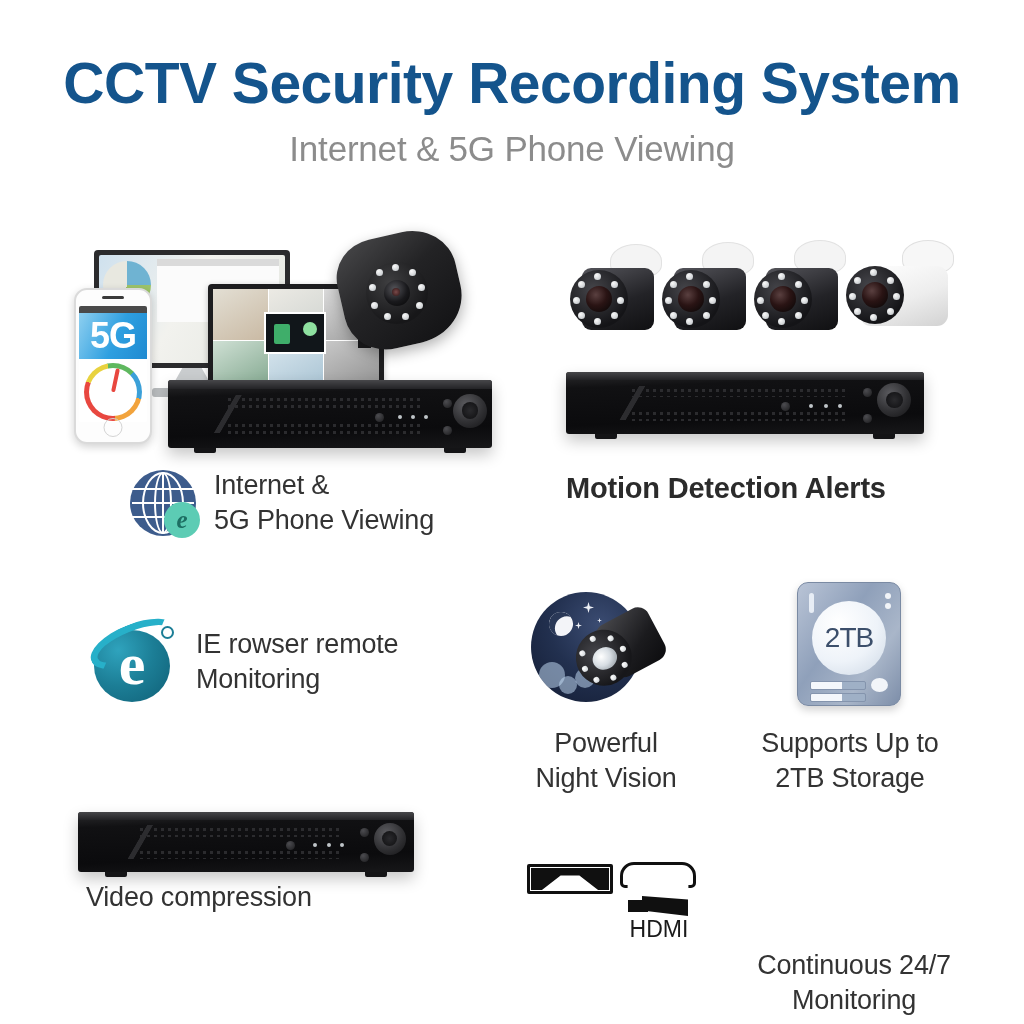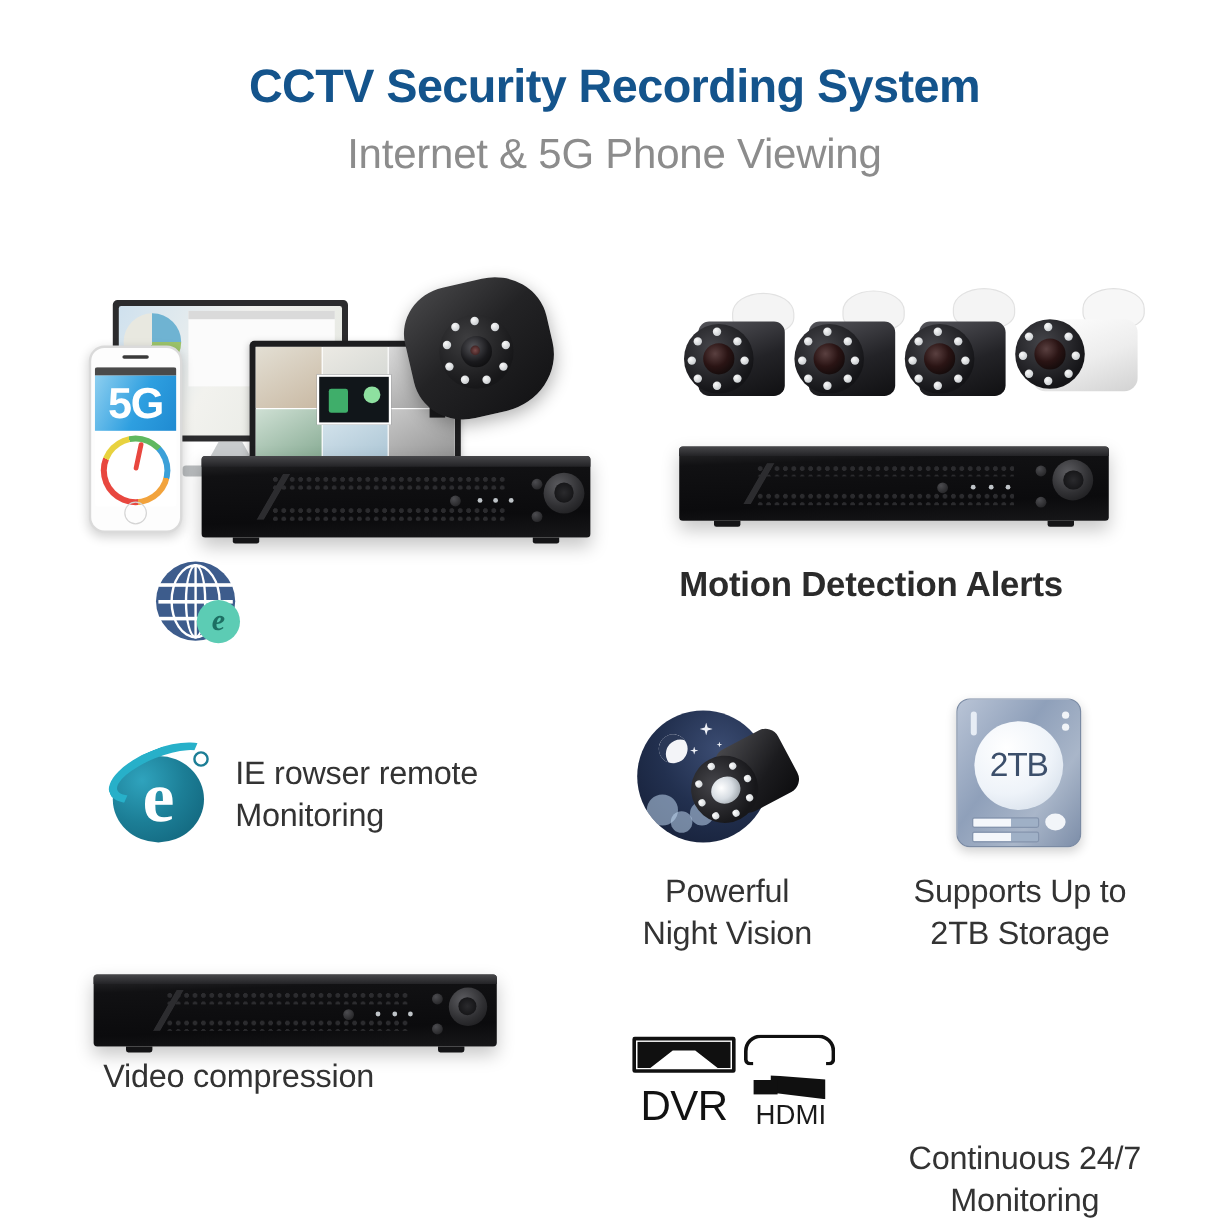--- a/index.html
+++ b/index.html
@@ -7,21 +7,21 @@
     width: 1024px; height: 1024px;
     background: #ffffff;
     font-family: "Liberation Sans", sans-serif;
     overflow: hidden;
   }
   #page { position: relative; width: 1024px; height: 1024px; background: #fff; }
 
   
   .hdr { position: absolute; left: 0; top: 52px; width: 1024px; text-align: center; }
   .hdr-title {
-    font-size: 39px; font-weight: 700; color: #14548c;
+    font-size: 57px; font-weight: 700; color: #14548c;
     letter-spacing: -0.5px; line-height: 1.1;
     font-family: "Liberation Sans", sans-serif;
   }
   .hdr-sub {
     margin-top: 14px; font-size: 35px; color: #8c8c8c; font-weight: 400;
     letter-spacing: -0.2px;
   }
 
   
   .abs { position: absolute; }
@@ -319,20 +319,22 @@
   <div class="abs" id="cap-internet">
     <div class="globe">
       <div class="globe-ball"></div>
       <div class="globe-lat" style="top:18px"></div>
       <div class="globe-lat" style="top:32px"></div>
       <div class="globe-lat" style="top:46px"></div>
       <div class="globe-mer" style="left:12px;right:12px"></div>
       <div class="globe-mer" style="left:24px;right:24px"></div>
       <div class="globe-e">e</div>
     </div>
+    <div class="cap">Internet &amp;
+5G Phone Viewing</div>
   </div>
 
   <div class="abs" style="left:566px;top:238px;width:400px;height:140px">
 
     <div class="abs" style="left:4px;top:28px;width:96px;height:74px">
       <div class="abs" style="left:40px;top:-22px;width:52px;height:34px;background:#f4f4f4;border-radius:50% 50% 38% 38%;border:1px solid #e2e2e2"></div>
       <div class="abs" style="left:12px;top:2px;width:72px;height:62px;border-radius:9px;background:linear-gradient(160deg,#54545a,#232327 55%,#101012)"></div>
       <div class="abs" style="left:0px;top:4px;width:58px;height:58px;border-radius:50%;background:radial-gradient(circle at 40% 34%,#45454a,#141417 72%)">
         <div class="cam-ir" style="left:24px;top:3px"></div>
         <div class="cam-ir" style="left:41px;top:11px"></div>
@@ -491,21 +493,20 @@
   </div>
 
   <div class="abs" id="cap-h264">
     <div class="cap">Video compression</div>
   </div>
 
   <div class="abs" id="icon-dvr-glyph">
     <div class="glyph-dvr-out"></div>
     <div class="glyph-dvr-in"></div>
   </div>
-  <div class="abs" id="cap-dvr-glyph">DVR</div>
 
   <div class="abs" id="icon-hdmi">
     <div class="glyph-hdmi"></div>
     <div class="glyph-cam">
       <div class="glyph-cam-b"></div>
       <div class="glyph-cam-m"></div>
     </div>
   </div>
   <div class="abs" id="cap-hdmi">HDMI</div>
 

